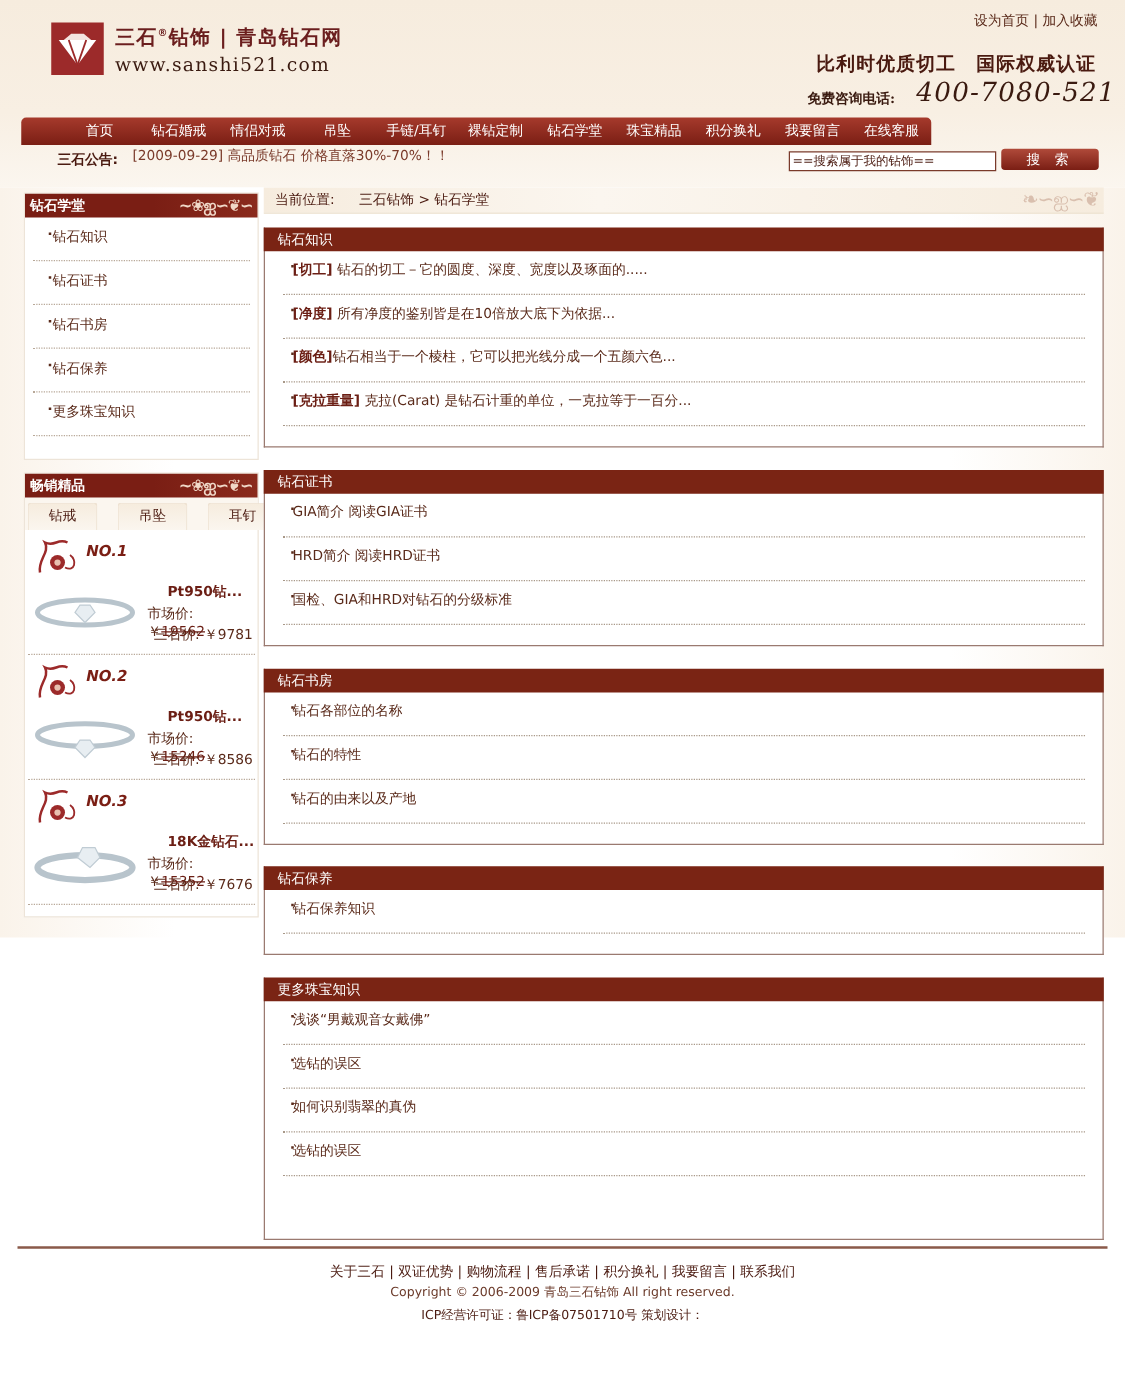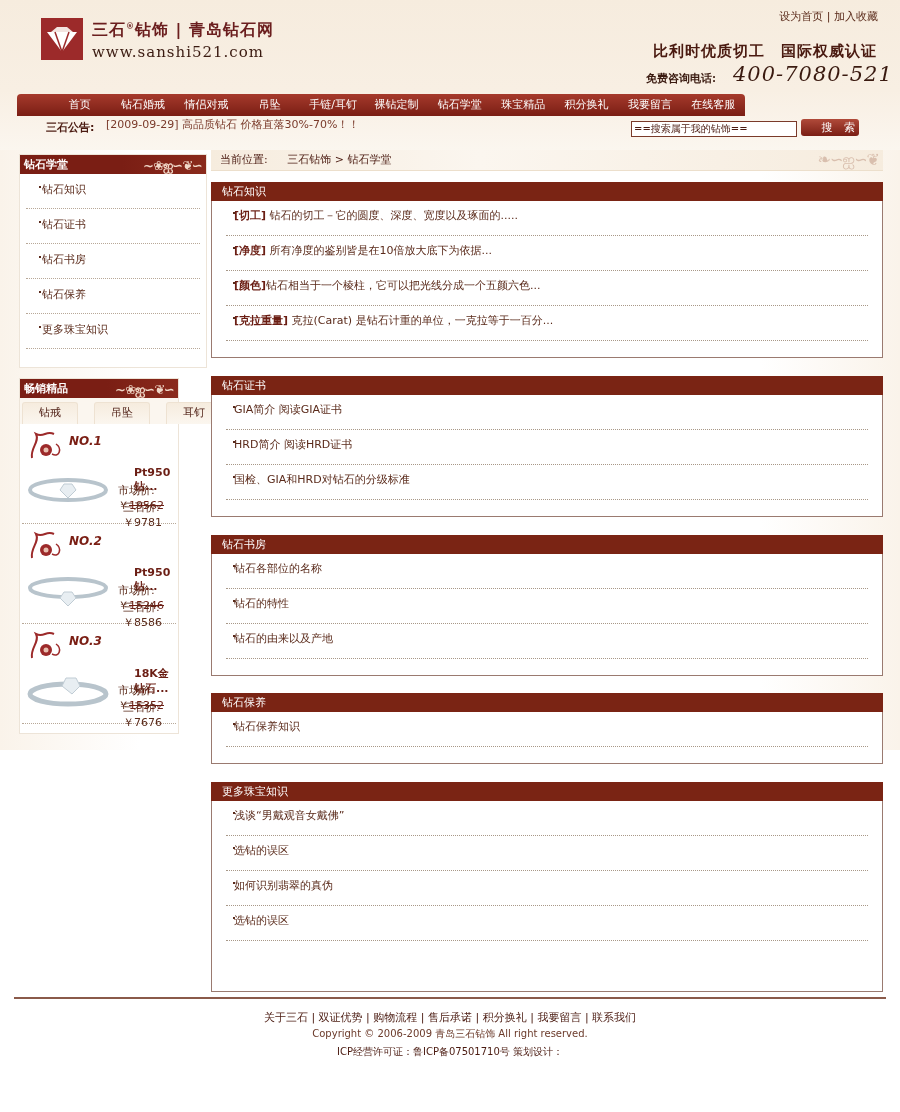--- a/index.html
+++ b/index.html
@@ -19,21 +19,21 @@
   .hotline-label { position: absolute; left: 646px; top: 71px; font-family: "DejaVu Serif", serif; font-size: 11px; font-weight: bold; color: #3a1a10; }
   .hotline-num { position: absolute; left: 733px; top: 62px; font-family: "DejaVu Serif", serif; font-style: italic; font-size: 21px; color: #3a1a10; letter-spacing: 1px; }
 
   
   .nav { position: absolute; left: 17px; top: 94px; width: 728px; height: 22px; background: linear-gradient(#a63a2c, #7a1e14); border-radius: 4px 4px 0 0; display: flex; padding-left: 31px; }
   .nav-item { color: #fff; font-size: 11px; line-height: 22px; width: 69px; text-align: center; cursor: pointer; }
 
   .notice-label { position: absolute; left: 46px; top: 120px; font-size: 11px; color: #4a1a10; font-weight: bold; }
   .notice-text { position: absolute; left: 106px; top: 117px; font-size: 11px; color: #7a3a2a; width: 260px; height: 14px; overflow: hidden; }
   .search-input { position: absolute; left: 631px; top: 121px; width: 166px; height: 16px; border: 1px solid #7a3a2a; background: #fff; font-size: 10px; padding-left: 2px; color: #4a1a10; font-family: "DejaVu Sans", sans-serif; }
-  .search-btn { position: absolute; left: 801px; top: 119px; width: 58px; height: 17px; background: linear-gradient(#b04a3a, #7a1e14); color: #fff; font-size: 11px; text-align: right; line-height: 17px; border-radius: 3px; cursor: pointer; letter-spacing: 4px; }
+  .search-btn { position: absolute; left: 801px; top: 119px; width: 78px; height: 17px; background: linear-gradient(#b04a3a, #7a1e14); color: #fff; font-size: 11px; text-align: center; line-height: 17px; border-radius: 3px; cursor: pointer; letter-spacing: 4px; }
 
   
   .side-box { position: absolute; left: 19px; background: #fff; border: 1px solid #ede4d8; }
   .side-head { height: 19px; background: linear-gradient(90deg, #7a1e14 55%, #8a2a1c); color: #fff; font-weight: bold; font-size: 11px; line-height: 19px; padding-left: 4px; position: relative; }
   .side-head .swirl { position: absolute; right: 4px; top: 1px; font-size: 13px; color: #f0d8c8; letter-spacing: -1px; }
   .side-item { height: 35px; border-bottom: 1px dotted #b8a898; margin: 0 6px; padding-left: 16px; line-height: 32px; font-size: 11px; color: #5a2a1a; cursor: pointer; position: relative; }
   .side-item::before { content: ""; position: absolute; left: 13px; top: 12px; width: 2px; height: 2px; background: #5a2a1a; }
 
   .tabs { display: flex; padding: 4px 2px 0 2px; gap: 16px; background: #fbf6ef; }
   .tab { flex: 0 0 56px; height: 22px; background: linear-gradient(#f6ecde, #fbf6ef); border: 1px solid #eee2d2; border-bottom: none; text-align: center; line-height: 20px; font-size: 11px; color: #4a1a10; cursor: pointer; border-radius: 3px 3px 0 0; }
@@ -113,21 +113,21 @@
     <span>钻石学堂</span>
     <span class="swirl">~❀ஐ∽❦∽</span>
   </div>
   <div class="side-item">钻石知识</div>
   <div class="side-item">钻石证书</div>
   <div class="side-item">钻石书房</div>
   <div class="side-item">钻石保养</div>
   <div class="side-item">更多珠宝知识</div>
 </div>
 
-<div class="side-box" style="top:378px; width:160px; height:356px;">
+<div class="side-box" style="top:378px; width:188px; height:356px;">
   <div class="side-head">
     <span>畅销精品</span>
     <span class="swirl">~❀ஐ∽❦∽</span>
   </div>
   <div class="tabs">
     <div class="tab">钻戒</div>
     <div class="tab">吊坠</div>
     <div class="tab">耳钉</div>
   </div>
 

